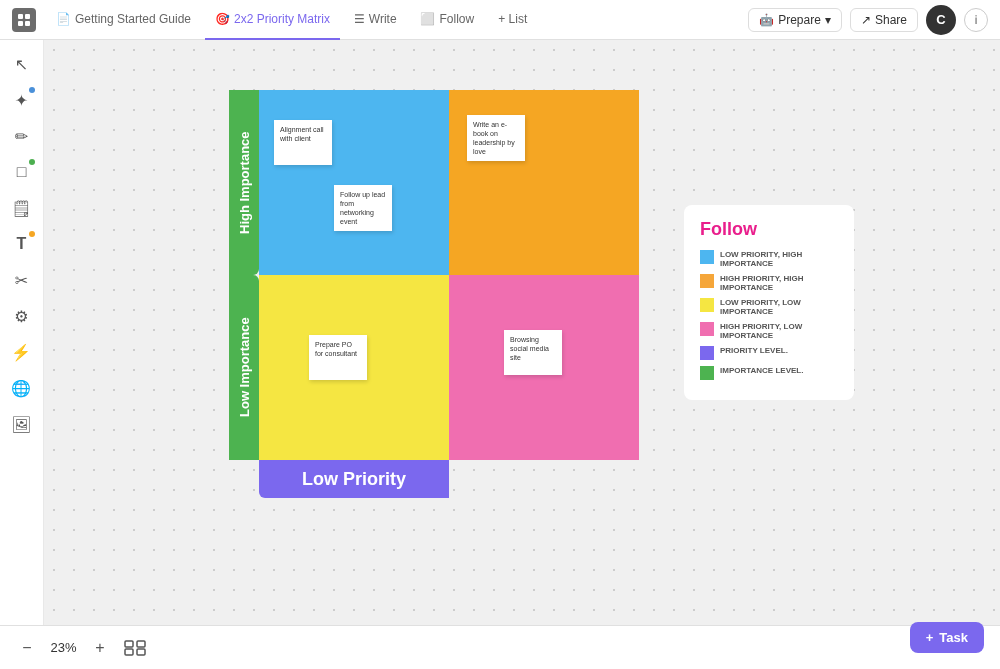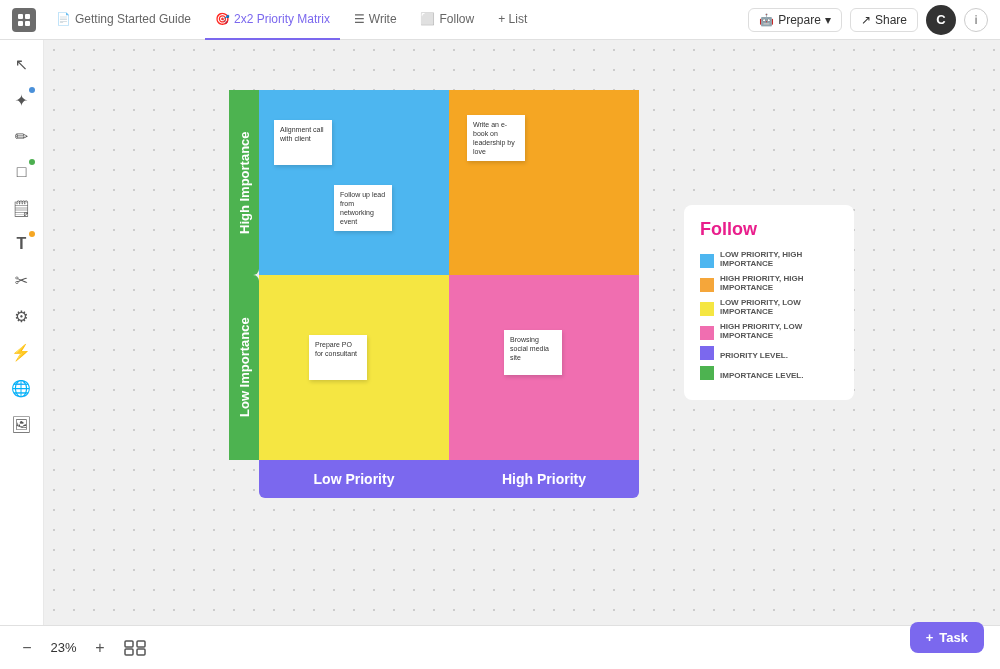--- a/index.html
+++ b/index.html
@@ -39,31 +39,31 @@
 
     .matrix-grid { display: flex; flex-direction: column; }
     .matrix-row { display: flex; }
     .matrix-cell { width: 190px; height: 185px; position: relative; }
     .cell-blue { background: #4db6f0; }
     .cell-orange { background: #f5a623; }
     .cell-yellow { background: #f5e642; }
     .cell-pink { background: #f06eb0; }
 
     .priority-labels { display: flex; margin-left: 30px; }
-    .priority-label { width: 190px; height: 38px; display: flex; align-items: center; justify-content: center; font-weight: 700; font-size: 14px; color: white; }
+    .priority-label { width: 190px; height: 38px; display: flex; align-items: center; justify-content: center; font-weight: 700; font-size: 18px; color: white; }
     .priority-low-label { background: #7b68ee; }
     .priority-high-label { background: #7b68ee; }
 
     
     .sticky { position: absolute; background: white; padding: 5px 6px; font-size: 7px; line-height: 1.3; color: #333; box-shadow: 1px 2px 4px rgba(0,0,0,0.15); width: 58px; min-height: 45px; }
 
     
     .legend { position: absolute; left: 640px; top: 165px; background: white; border-radius: 8px; padding: 14px 16px; width: 170px; }
     .legend-title { font-size: 18px; font-weight: 700; color: #e91e8c; margin-bottom: 10px; }
-    .legend-item { display: flex; align-items: flex-end; gap: 6px; margin-bottom: 6px; font-size: 8px; color: #555; font-weight: 600; }
+    .legend-item { display: flex; align-items: flex-start; gap: 6px; margin-bottom: 6px; font-size: 8px; color: #555; font-weight: 600; }
     .legend-color { width: 14px; height: 14px; flex-shrink: 0; }
 
     
     .bottom-bar { height: 44px; background: #fff; border-top: 1px solid #e0e0e0; display: flex; align-items: center; padding: 0 16px; gap: 8px; flex-shrink: 0; }
     .zoom-btn { width: 22px; height: 22px; border: none; background: none; cursor: pointer; font-size: 16px; color: #555; display: flex; align-items: center; justify-content: center; }
     .zoom-level { font-size: 13px; color: #333; min-width: 35px; text-align: center; }
     .fit-btn { width: 32px; height: 22px; border: none; background: none; cursor: pointer; display: flex; align-items: center; justify-content: center; }
 
     
     .task-btn { position: fixed; bottom: 16px; right: 16px; background: #7b68ee; color: white; border: none; border-radius: 8px; padding: 8px 16px; font-size: 13px; font-weight: 600; cursor: pointer; display: flex; align-items: center; gap: 6px; }
@@ -211,23 +211,20 @@
                 <span>Browsing social media site</span>
               </div>
             </div>
           </div>
         </div>
       </div>
 
       <div class="priority-labels">
         <div class="priority-label priority-low-label" style="border-radius:0 0 0 6px;">
           <span>Low Priority</span>
-        </div>
-        <div class="priority-label priority-high-label" style="border-radius:0 0 6px 0;">
-          <span>High Priority</span>
         </div>
       </div>
     </div>
 
     <div class="legend">
       <div class="legend-title">Follow</div>
       <div class="legend-item">
         <div class="legend-color" style="background:#4db6f0;"></div>
         <span>LOW PRIORITY, HIGH IMPORTANCE</span>
       </div>

